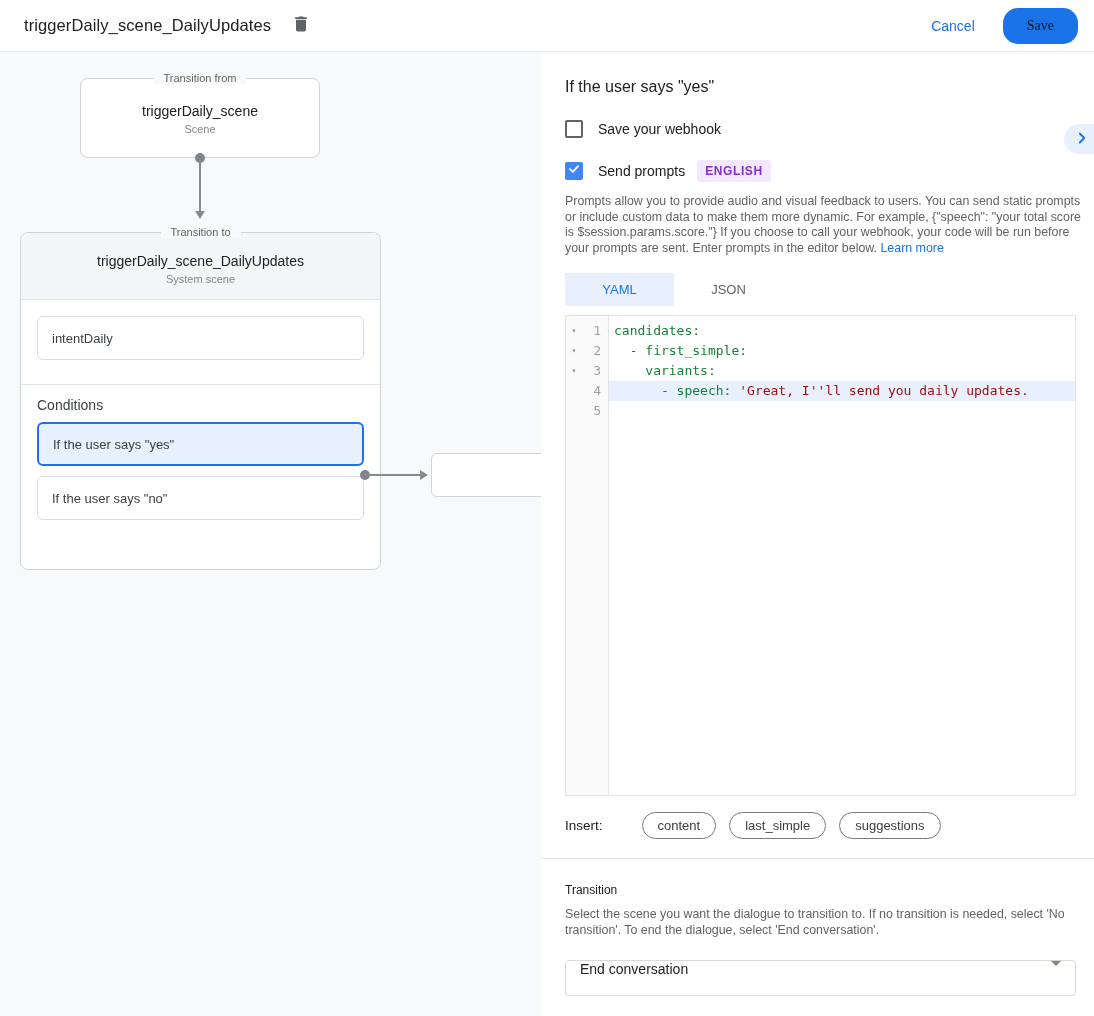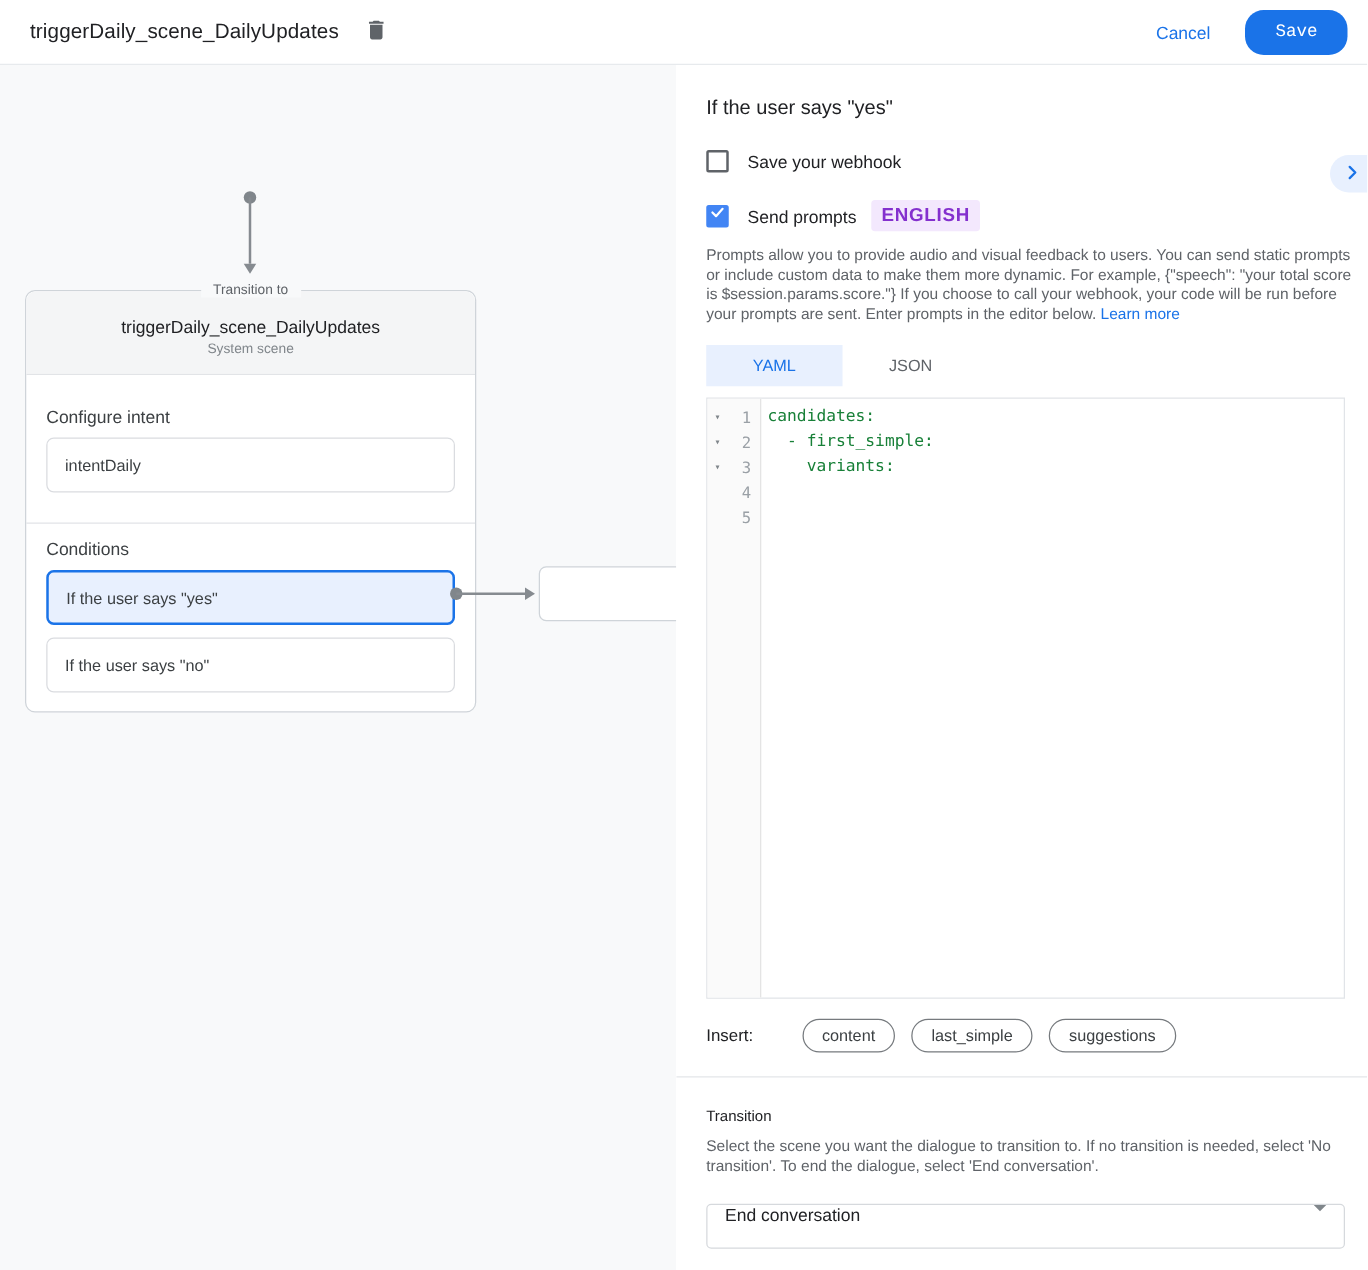--- a/index.html
+++ b/index.html
@@ -9,21 +9,21 @@
 
   
   .topbar { position:absolute; top:0; left:0; right:0; height:52px; display:flex; align-items:center;
             padding:0 16px 0 24px; border-bottom:1px solid #e7eaed; background:#fff; z-index:6; }
   .topbar .title { font-size:16.5px; font-weight:500; color:#202124; letter-spacing:.1px; }
   .icon-btn { background:none; border:none; cursor:pointer; margin-left:17px; width:26px; height:26px;
               display:flex; align-items:center; justify-content:center; }
   .spacer { flex:1; }
   .text-btn { background:none; border:none; color:#1a73e8; font-family:inherit; font-size:14px; font-weight:500;
               cursor:pointer; margin-right:18px; padding:8px 10px; }
-  .primary-btn { background:#1a73e8; border:none; color:#ffffff; font-family:Liberation Mono, monospace; font-size:14px; font-weight:500;
+  .primary-btn { background:#1a73e8; border:none; color:#0f172a; font-family:Liberation Serif, serif; font-size:14px; font-weight:500;
               cursor:pointer; border-radius:15px; padding:0 24px; height:36px; }
 
   
   .canvas { position:absolute; top:52px; left:0; width:541px; bottom:0; background:#f8f9fa; overflow:hidden; }
   .node-card { position:absolute; background:#fff; border:1px solid #cfd4d9; border-radius:8px; }
   .legend { position:absolute; top:-7px; left:50%; transform:translateX(-50%); background:#f8f9fa;
             padding:0 10px; font-size:11px; color:#5f6368; white-space:nowrap; }
   .from-card { left:80px; top:26px; width:240px; height:80px; text-align:center; }
   .from-card .card-title { margin-top:24px; font-size:14px; color:#202124; }
   .card-sub { margin-top:4px; font-size:11px; color:#80868b; }
@@ -53,21 +53,21 @@
   
   .panel { position:absolute; top:52px; left:541px; right:0; bottom:0; background:#fff; padding:0 16px 0 24px; overflow:hidden; }
   .panel-title { margin-top:26px; font-size:16px; color:#202124; }
   .collapse-btn { position:absolute; top:72px; right:-18px; width:48px; height:30px; border-radius:15px;
                   background:#e8f0fe; border:none; cursor:pointer; display:flex; align-items:center; padding-left:9px; }
   .check-row { display:flex; align-items:center; margin-top:24px; }
   .checkbox { width:18px; height:18px; border:2px solid #5f6368; border-radius:2px; background:#fff;
               flex:none; cursor:pointer; display:flex; align-items:center; justify-content:center; }
   .checkbox.checked { background:#4285f4; border-color:#4285f4; }
   .check-label { margin-left:15px; font-size:14px; font-weight:500; color:#202124; }
-  .lang-badge { margin-left:12px; background:#f3e8fd; color:#8430ce; font-size:15px; font-weight:bold;
+  .lang-badge { margin-left:12px; background:#f3e8fd; color:#8430ce; font-size:12px; font-weight:bold;
                 letter-spacing:.6px; padding:4px 8px; border-radius:3px; }
   .desc { margin-top:12px; width:517px; font-size:12.4px; line-height:15.7px; color:#5f6368; }
   .link { color:#1a73e8; text-decoration:none; cursor:pointer; }
 
   .tabs { display:flex; margin-top:16px; }
   .tab { width:109px; height:33px; display:flex; align-items:center; justify-content:center;
          font-size:13px; font-weight:500; color:#5f6368; cursor:pointer; }
   .tab.active { background:#e8f0fe; color:#1a73e8; }
 
   .editor { margin-top:9px; width:511px; height:481px; border:1px solid #e1e4e8; display:flex;
@@ -109,33 +109,37 @@
           </svg>
       </span>
     </button>
     <div class="spacer"></div>
     <button class="text-btn">Cancel</button>
     <button class="primary-btn">Save</button>
   </div>
 
   <div class="canvas">
 
+    <div class="node-card from-card">
+      <span class="legend">Transition from</span>
+      <div class="card-title">triggerDaily_scene</div>
+      <div class="card-sub">Scene</div>
+    </div>
 
     <div class="connector-dot" style="left:195px; top:101px;"></div>
     <div class="v-line" style="left:199px; top:106px; height:53px;"></div>
     <div class="arrow-down" style="left:195px; top:159px;"></div>
 
     <div class="node-card to-card">
       <span class="legend">Transition to</span>
       <div class="to-head">
         <div class="card-title">triggerDaily_scene_DailyUpdates</div>
         <div class="card-sub">System scene</div>
       </div>
       <div class="to-body">
-        <div class="section-label">Configure intent</div>
         <div class="field-box">
           <span>intentDaily</span>
         </div>
         <div class="card-divider"></div>
         <div class="section-label">Conditions</div>
         <div>
             <div class="cond sel">
               <span>If the user says "yes"</span>
             </div>
             <div class="cond">
@@ -211,20 +215,21 @@
           </div>
           <div class="gut-row">
             <span class="fold"></span>
             <span class="lnum">5</span>
           </div>
         </div>
       <div class="code-col">
           <div class="code-line"><span class="k">candidates:</span></div>
           <div class="code-line"><span class="k">  - first_simple:</span></div>
           <div class="code-line"><span class="k">    variants:</span></div>
+          <div class="code-line hl"><span class="k">      - speech: </span><span class="str">'Great, I''ll send you daily updates.</span></div>
           <div class="code-line"></div>
         </div>
     </div>
 
     <div class="insert-row">
       <span class="insert-label">Insert:</span>
       <span><button class="chip">content</button><button class="chip">last_simple</button><button class="chip">suggestions</button></span>
     </div>
 
     <hr class="panel-divider">

